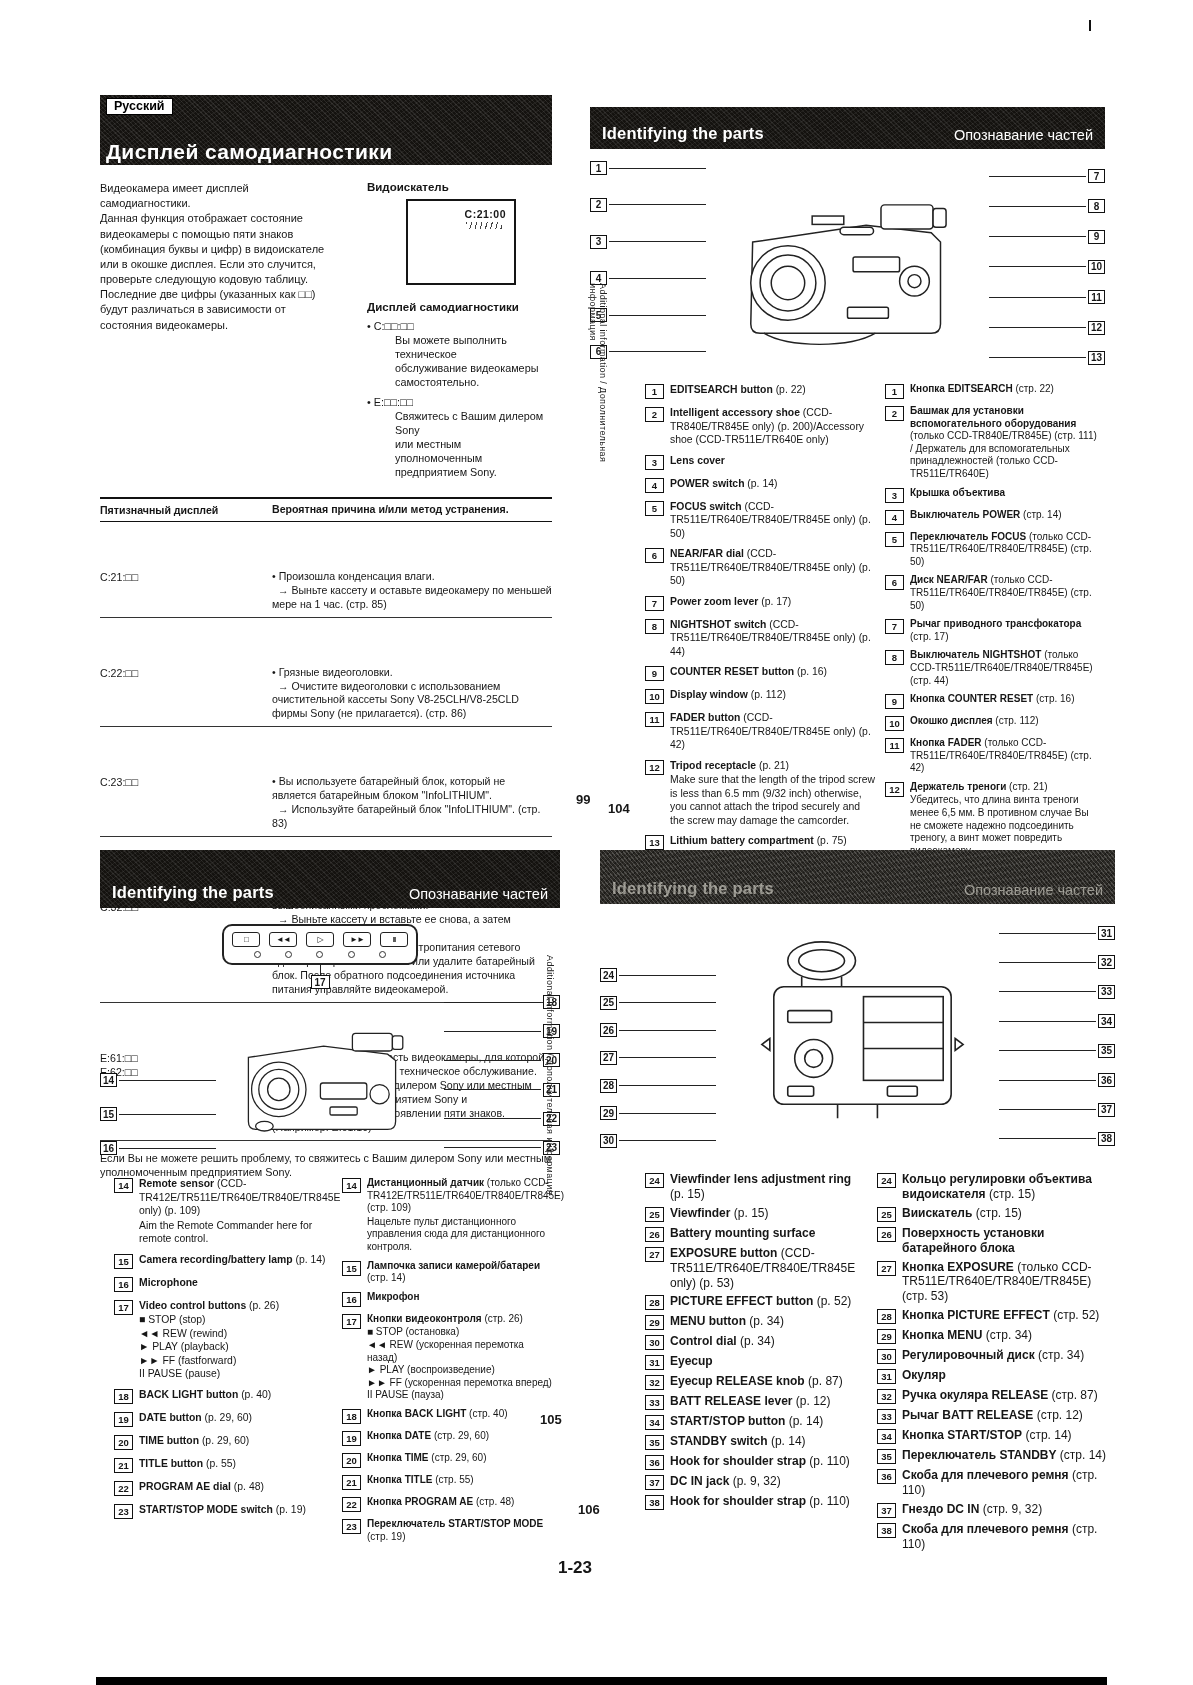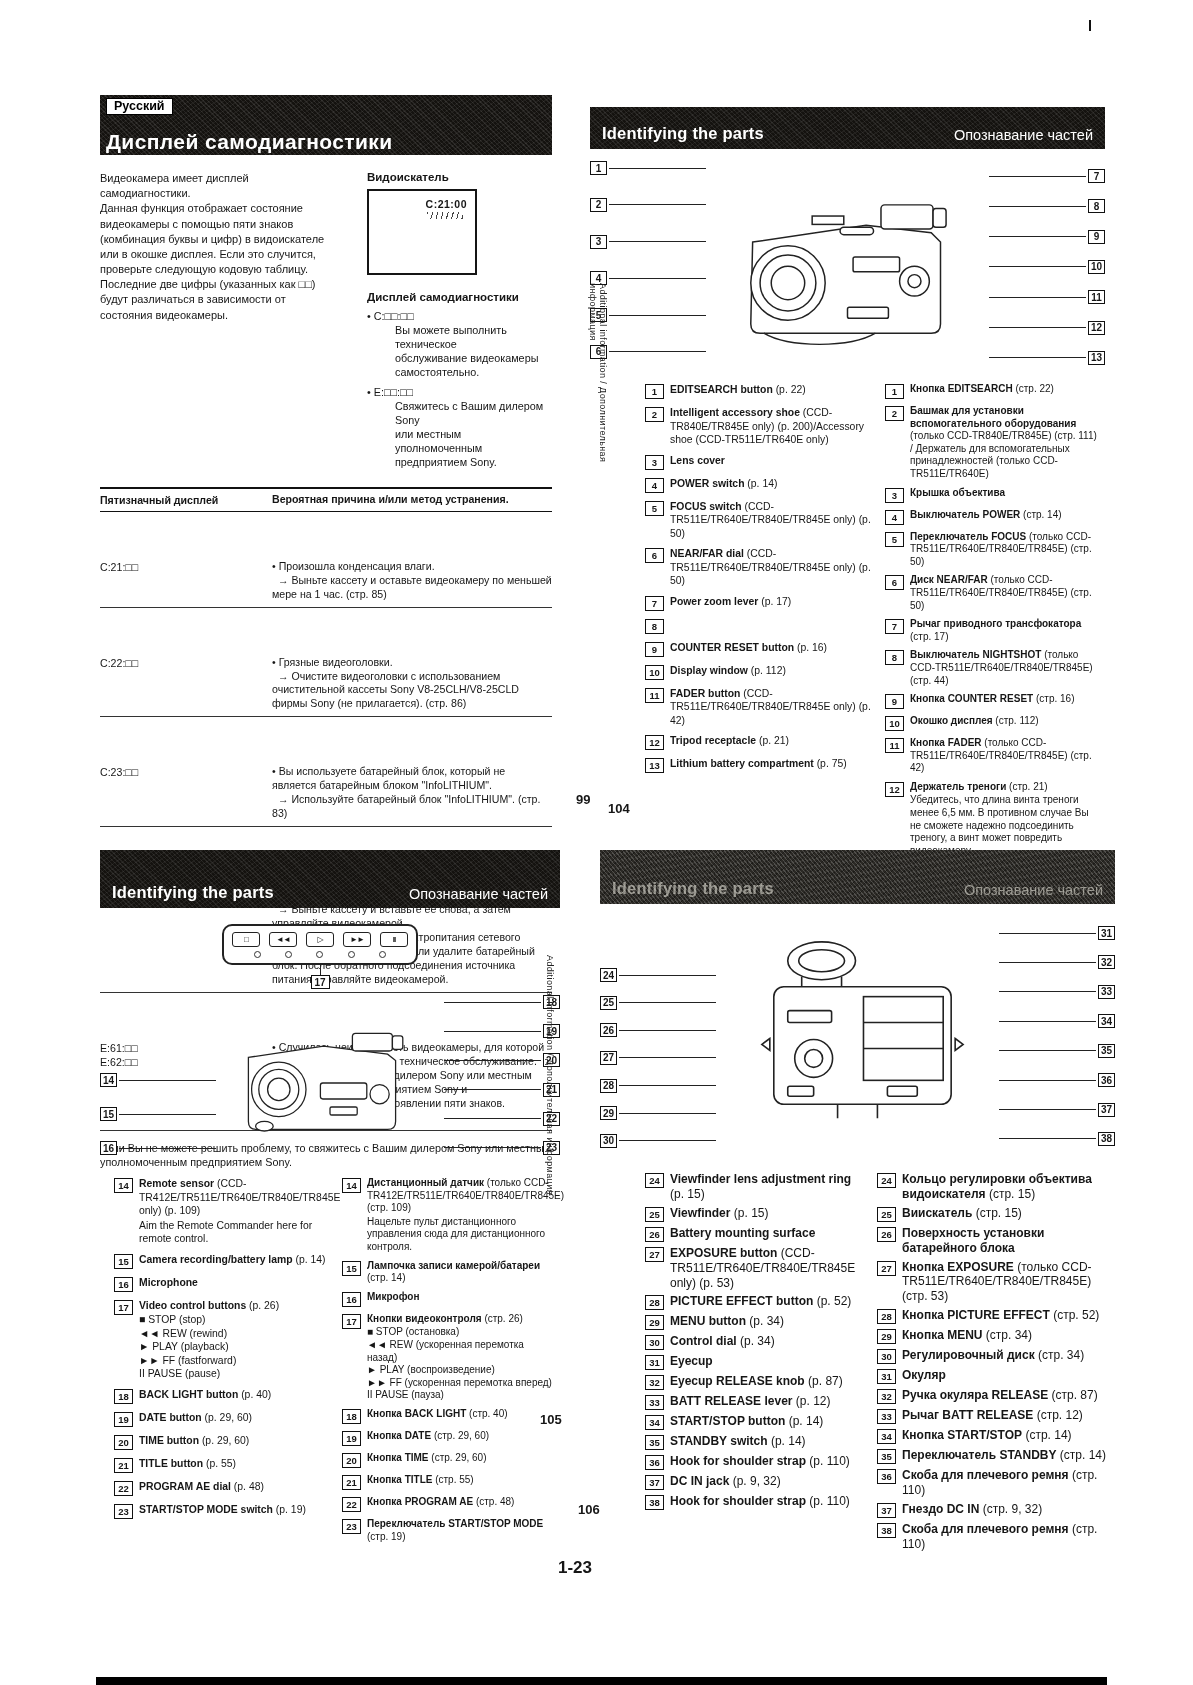--- a/index.html
+++ b/index.html
@@ -11,31 +11,31 @@
     background-image:
       repeating-linear-gradient(45deg, rgba(255,255,255,.08) 0 1px, transparent 1px 3px),
       repeating-linear-gradient(-35deg, rgba(255,255,255,.06) 0 1px, transparent 1px 4px);
     color:#fff;display:flex;align-items:flex-end;justify-content:space-between;
     padding:6px 12px;box-sizing:border-box;}
   .bar-en{font-size:16.5px;font-weight:700;letter-spacing:.2px;}
   .bar-ru{font-size:14.5px;font-weight:400;}
 
   
   .qa{position:absolute;left:100px;top:95px;width:452px;}
-  .qa-hdr{height:60px;position:relative;margin-bottom:16px;background-color:#14120f;
+  .qa-hdr{height:70px;position:relative;margin-bottom:16px;background-color:#14120f;
     background-image:repeating-linear-gradient(45deg, rgba(255,255,255,.09) 0 1px, transparent 1px 3px),
       repeating-linear-gradient(-35deg, rgba(255,255,255,.06) 0 1px, transparent 1px 4px);}
   .lang-tag{position:absolute;top:3px;left:6px;background:#fff;border:1px solid #000;
     padding:0 7px 1px;font-size:12.5px;font-weight:700;color:#000;}
   .qa-title{position:absolute;bottom:1px;left:6px;color:#fff;font-size:21px;font-weight:700;letter-spacing:.4px;}
   .qa-cols{display:flex;}
   .qa-left{width:255px;font-size:11px;line-height:1.38;white-space:pre-line;}
   .qa-right{margin-left:12px;width:182px;}
   .vf-label{font-weight:700;font-size:11.5px;margin-bottom:6px;}
-  .vf-box{width:106px;height:82px;border:2px solid #151515;position:relative;}
+  .vf-box{width:106px;height:82px;border:2px solid #151515;position:relative;margin-left:39px;}
   .vf-code{position:absolute;top:7px;right:8px;font-size:10.5px;font-weight:600;letter-spacing:.5px;}
   .vf-ticks{position:absolute;top:21px;right:12px;width:36px;height:7px;
     background:repeating-linear-gradient(105deg,#444 0 1px,transparent 1px 5px);}
   .sd-head{font-weight:700;font-size:11.5px;margin:16px 0 2px;}
   .code-item{margin-top:6px;font-size:10.8px;line-height:1.3;}
   .cdesc{margin-left:28px;white-space:pre-line;}
   .qa-table{margin-top:18px;border-top:2px solid #111;}
   .thead{display:flex;padding:4px 0 3px;border-bottom:1.5px solid #111;font-weight:700;font-size:11px;justify-content:center;}
   .trow{display:flex;border-bottom:1px solid #333;padding:4px 0 5px;margin-top:44px;}
   .tcode{width:172px;flex:none;white-space:pre-line;font-size:10.6px;line-height:1.35;}
@@ -337,40 +337,41 @@
             <span class="ptext"><b class="pb">NEAR/FAR dial</b><span class="pr"> (CCD-TR511E/TR640E/TR840E/TR845E only) (p. 50)</span></span>
           </div>
 
           <div class="pitem">
             <span class="pnum">7</span>
             <span class="ptext"><b class="pb">Power zoom lever</b><span class="pr"> (p. 17)</span></span>
           </div>
 
           <div class="pitem">
             <span class="pnum">8</span>
+            <span class="ptext"><b class="pb">NIGHTSHOT switch</b><span class="pr"> (CCD-TR511E/TR640E/TR840E/TR845E only) (p. 44)</span></span>
           </div>
 
           <div class="pitem">
             <span class="pnum">9</span>
             <span class="ptext"><b class="pb">COUNTER RESET button</b><span class="pr"> (p. 16)</span></span>
           </div>
 
           <div class="pitem">
             <span class="pnum">10</span>
             <span class="ptext"><b class="pb">Display window</b><span class="pr"> (p. 112)</span></span>
           </div>
 
           <div class="pitem">
             <span class="pnum">11</span>
             <span class="ptext"><b class="pb">FADER button</b><span class="pr"> (CCD-TR511E/TR640E/TR840E/TR845E only) (p. 42)</span></span>
           </div>
 
           <div class="pitem">
             <span class="pnum">12</span>
-            <span class="ptext"><b class="pb">Tripod receptacle</b><span class="pr"> (p. 21)</span></span>
+            <span class="ptext"><b class="pb">Tripod receptacle</b><span class="pr"> (p. 21)</span><span class="pnote">Make sure that the length of the tripod screw is less than 6.5 mm (9/32 inch) otherwise, you cannot attach the tripod securely and the screw may damage the camcorder.</span></span>
           </div>
 
           <div class="pitem">
             <span class="pnum">13</span>
             <span class="ptext"><b class="pb">Lithium battery compartment</b><span class="pr"> (p. 75)</span></span>
           </div>
         </div>
       <div class="qb-ru ru">
 
           <div class="pitem">

